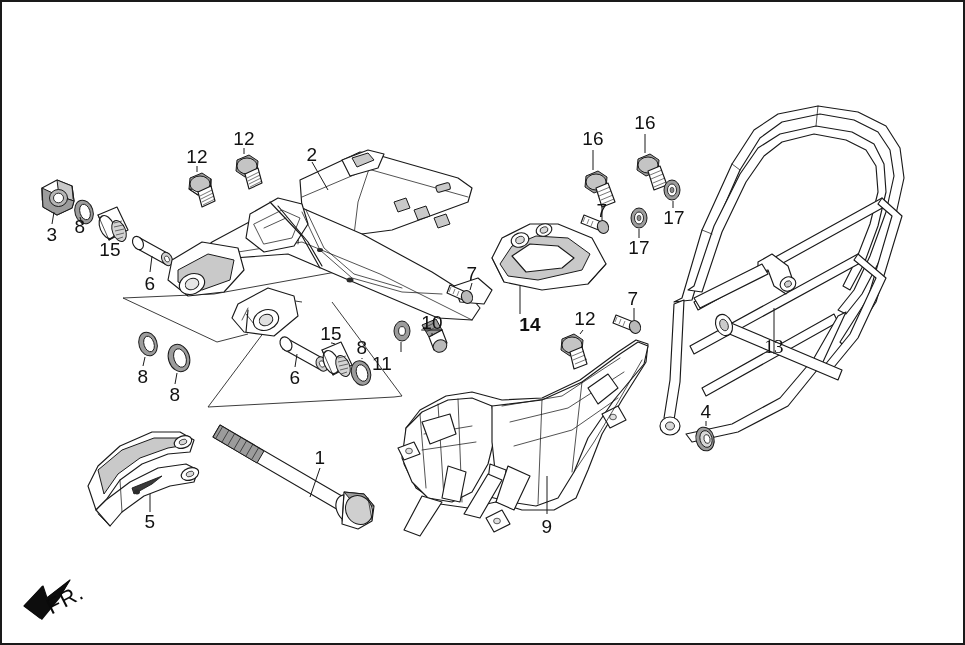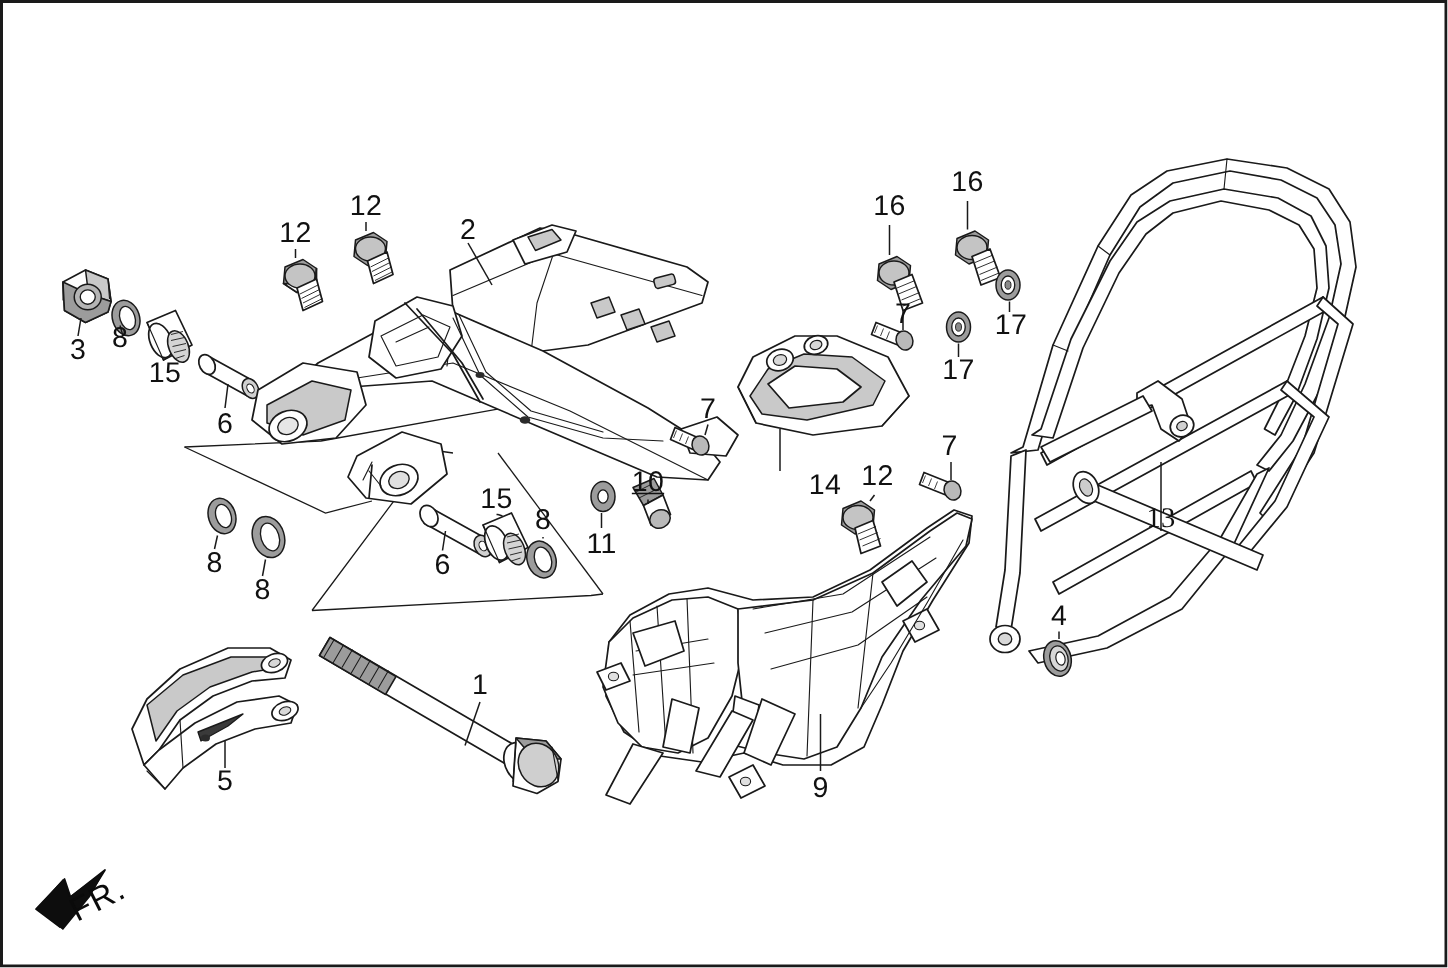--- a/index.html
+++ b/index.html
@@ -431,26 +431,26 @@
   <div class="lbl" style="left:293px;top:375px;">6</div>
   <div class="lbl" style="left:600px;top:208px;">7</div>
   <div class="lbl" style="left:470px;top:271px;">7</div>
   <div class="lbl" style="left:631px;top:296px;">7</div>
   <div class="lbl" style="left:78px;top:224px;">8</div>
   <div class="lbl" style="left:141px;top:374px;">8</div>
   <div class="lbl" style="left:173px;top:392px;">8</div>
   <div class="lbl" style="left:360px;top:345px;">8</div>
   <div class="lbl" style="left:545px;top:524px;">9</div>
   <div class="lbl" style="left:430px;top:320px;text-decoration:underline;">10</div>
-  <div class="lbl" style="left:399px;top:361px;text-align:center;">11</div>
+  <div class="lbl" style="left:380px;top:361px;text-align:center;">11</div>
   <div class="lbl" style="left:195px;top:154px;">12</div>
   <div class="lbl" style="left:242px;top:136px;">12</div>
   <div class="lbl" style="left:583px;top:316px;">12</div>
   <div class="lbl" style="left:772px;top:344px;font-family:Liberation Serif, serif;">13</div>
-  <div class="lbl" style="left:548px;top:322px;">14</div>
+  <div class="lbl" style="left:528px;top:322px;font-weight:bold;">14</div>
   <div class="lbl" style="left:108px;top:247px;">15</div>
   <div class="lbl" style="left:329px;top:331px;">15</div>
   <div class="lbl" style="left:591px;top:136px;">16</div>
   <div class="lbl" style="left:643px;top:120px;">16</div>
   <div class="lbl" style="left:637px;top:245px;">17</div>
   <div class="lbl" style="left:672px;top:215px;">17</div>
 
   <div class="frlabel" style="left:52px;top:592px;">FR.</div>
 
 </div>

